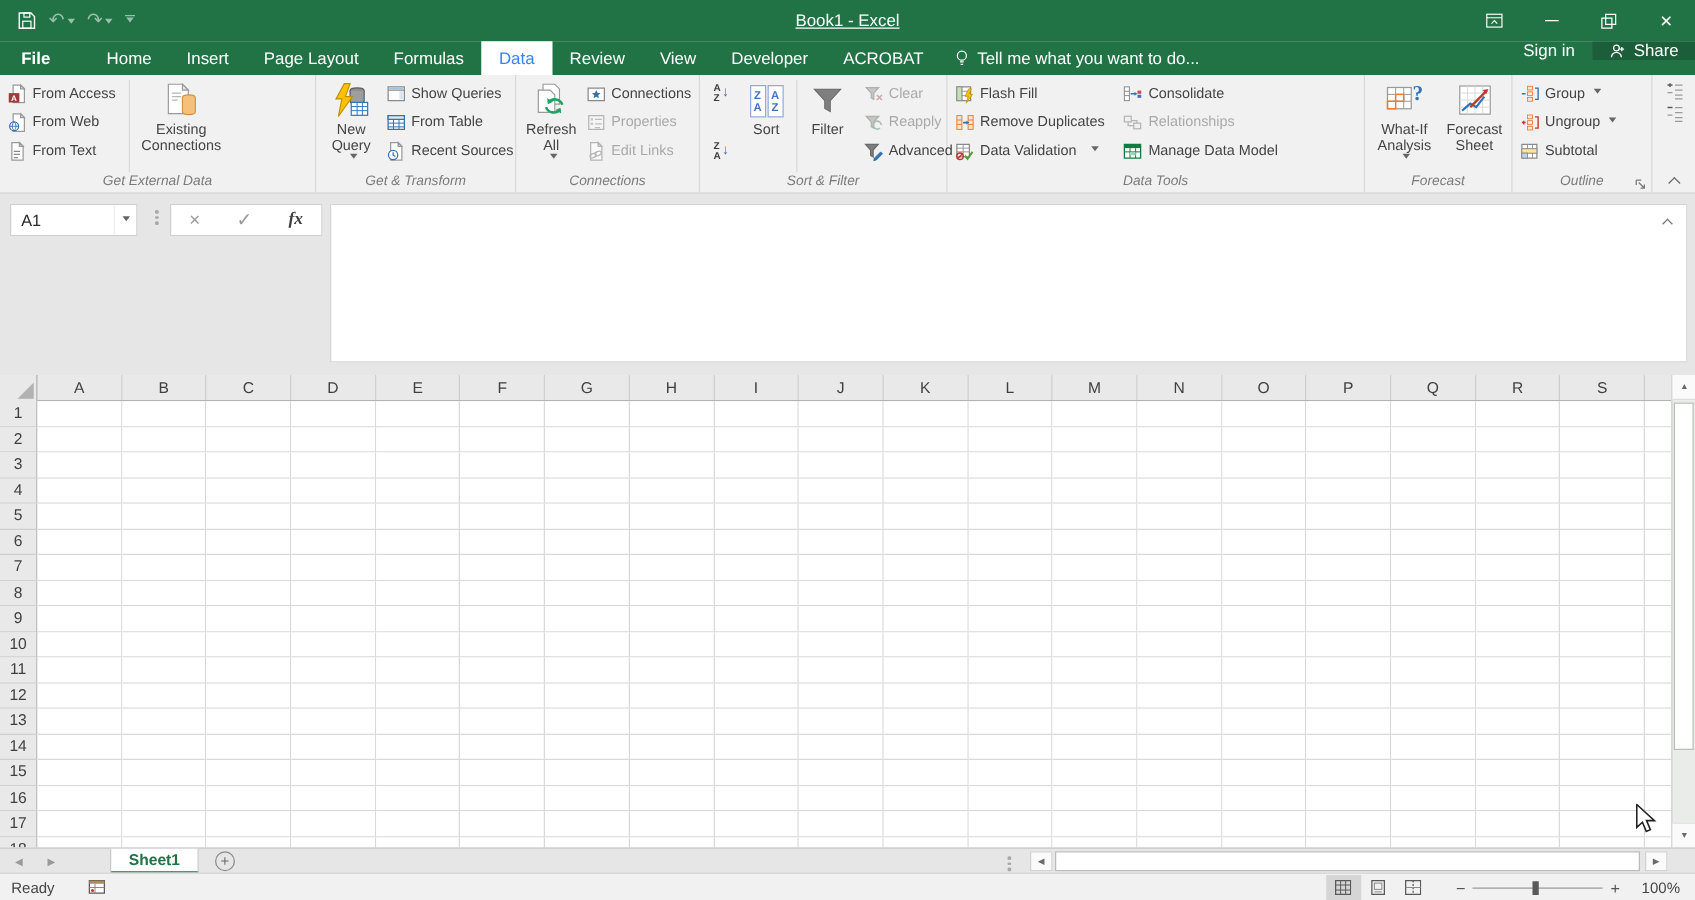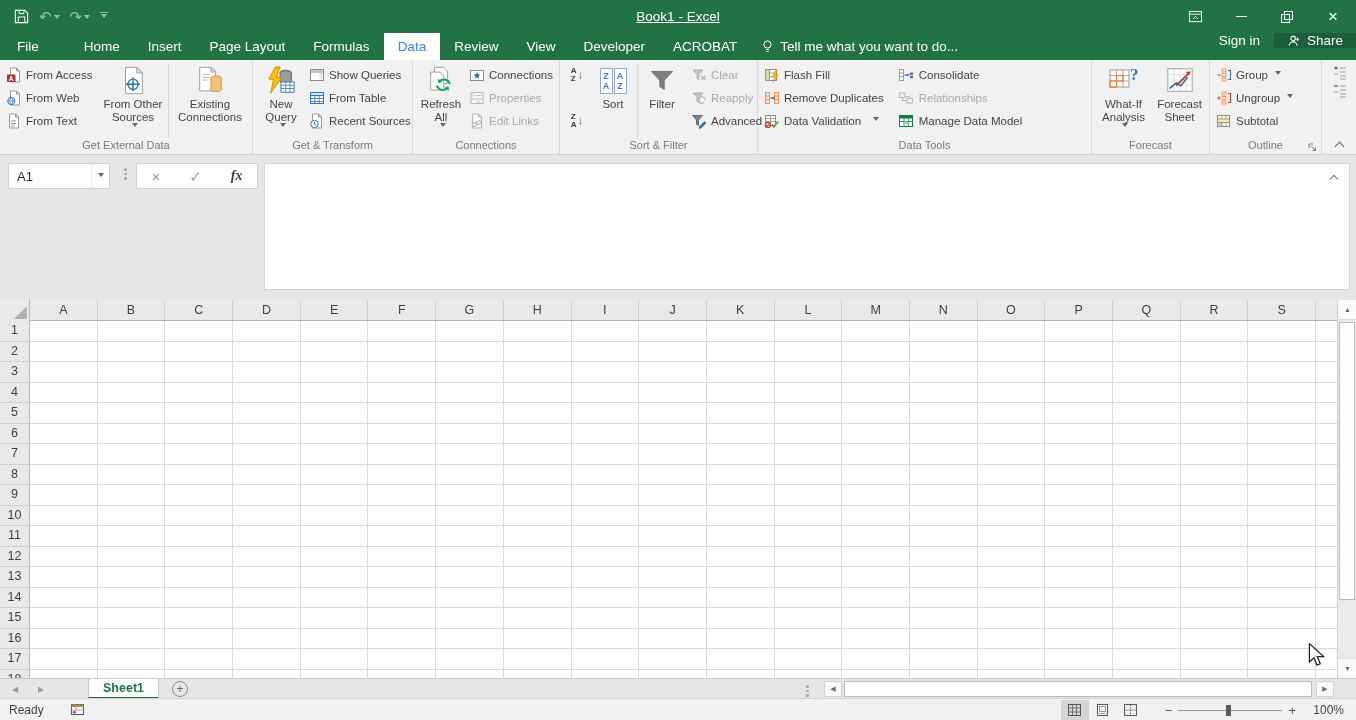--- a/index.html
+++ b/index.html
@@ -15,32 +15,32 @@
   .winctl { position:absolute; right:0; top:0; height:33px; display:flex; }
   .winbtn { width:46px; height:33px; display:flex; align-items:center; justify-content:center; color:#fff; font-size:15px; }
   .bar-min { width:11px; height:1.5px; background:#fff; }
   .restore-sq { position:relative; width:12px; height:12px; }
   .restore-sq .b { position:absolute; left:0; bottom:0; width:9px; height:9px; border:1px solid #fff; }
   .restore-sq .f { position:absolute; right:0; top:0; width:9px; height:9px; border:1px solid #fff; }
 
   
   .tabbar { position:absolute; left:0; top:33px; width:1356px; height:27px; background:#217346; display:flex; align-items:stretch; color:#fff; font-size:13.5px; }
   .rtab { display:flex; align-items:center; padding:0 14px; cursor:default; }
-  .rtab.file { padding:0 17px; }
+  .rtab.file { padding:0 17px;font-weight:bold; }
   .rtab.active { background:#fff; color:#3b82f6; }
   .tellme { display:flex; align-items:center; gap:6px; padding:0 10px; }
   .tab-right { position:absolute; right:0; top:0; height:27px; display:flex; align-items:flex-start; }
   .signin { display:flex; align-items:center; padding:0 14px; }
   .sharebtn { display:flex; align-items:center; gap:6px; padding:0 13px; background:rgba(0,0,0,.18); }
 
   
   .ribbon { position:absolute; left:0; top:60px; width:1356px; height:95px; background:#f1f1f1; border-bottom:1px solid #d2d2d2; display:flex; }
   .rgroup { position:relative; height:94px; border-right:1px solid #d9d9d9; display:flex; flex-direction:column; flex:none; }
   .rg-content { flex:1; display:flex; align-items:flex-start; padding:2px 3px 0 3px; }
-  .rg-label { height:16px; text-align:center; font-size:11px; color:#7a7a7a; line-height:15px; white-space:nowrap; }
+  .rg-label { height:16px; text-align:center; font-size:11px; color:#7a7a7a; line-height:15px; white-space:nowrap;font-style:italic; }
   .btn-lg { display:flex; flex-direction:column; align-items:center; text-align:center; font-size:11.5px; line-height:12.5px; color:#444; padding-top:2px; height:76px; flex:none; }
   .btn-lg .ic { height:34px; display:flex; align-items:center; justify-content:center; }
   .smcol { display:flex; flex-direction:column; padding-top:1px; }
   .btn-sm { display:flex; align-items:center; gap:4px; height:23px; font-size:11.5px; color:#444; padding:0 2px; white-space:nowrap; }
   .btn-sm .si { width:17px; height:16px; display:flex; align-items:center; justify-content:center; flex:none; }
   .dis { color:#a9a9a9 !important; }
   .caret { display:inline-block; width:0; height:0; border:3px solid transparent; border-top:4px solid #666; margin-left:3px; vertical-align:middle; }
   .vdiv { width:1px; background:#d9d9d9; height:74px; margin:2px 2px 0 2px; flex:none; }
   .chev-up { position:absolute; right:12px; bottom:5px; width:8px; height:8px; }
   .chev-up:before { content:""; position:absolute; left:0; top:2px; width:6px; height:6px; border-left:1.8px solid #666; border-top:1.8px solid #666; transform:rotate(45deg); }
@@ -250,33 +250,20 @@
           <div class="btn-sm">
             <span class="si">
                 <svg width="16" height="16" viewBox="0 0 16 16">
                   <path d="M3.5,1 h6 l3,3 v11 h-9 z" fill="#fff" stroke="#9a9a9a"></path>
                   <path d="M9.5,1 l3,3 h-3 z" fill="#e3e3e3" stroke="#9a9a9a"></path>
                   <path d="M5,8 h5 M5,10.5 h5 M5,13 h3.5" stroke="#8a8a8a"></path>
                 </svg>
               </span>
             <span>From Text</span>
           </div>
-        </div>
-        <div class="btn-lg" style="width:66px">
-          <span class="ic">
-              <svg width="30" height="30" viewBox="0 0 32 32">
-                <path d="M8,1.5 h12 l6,6 v22 h-18 z" fill="#fff" stroke="#9a9a9a"></path>
-                <path d="M20,1.5 l6,6 h-6 z" fill="#e3e3e3" stroke="#9a9a9a"></path>
-                <circle cx="16" cy="19.5" r="5.5" fill="#fff" stroke="#2e75b6" stroke-width="1.5"></circle>
-                <path d="M16,12 v15 M8.5,19.5 h15" stroke="#2e75b6" stroke-width="1.5"></path>
-                <circle cx="16" cy="19.5" r="1.5" fill="#2e75b6"></circle>
-              </svg>
-            </span>
-          <span>From Other Sources</span>
-            <span class="caret"></span>
         </div>
         <div class="vdiv"></div>
         <div class="btn-lg" style="width:78px">
           <span class="ic">
               <svg width="30" height="30" viewBox="0 0 32 32">
                 <path d="M5,1.5 h12 l5,5 v20 h-17 z" fill="#fff" stroke="#9a9a9a"></path>
                 <path d="M17,1.5 l5,5 h-5 z" fill="#e3e3e3" stroke="#9a9a9a"></path>
                 <path d="M8,9 h8 M8,12 h8 M8,15 h5" stroke="#b5b5b5"></path>
                 <ellipse cx="22.5" cy="13" rx="5.5" ry="2.4" fill="#f5c07a" stroke="#cf9243"></ellipse>
                 <path d="M17,13 v12 a5.5,2.4 0 0 0 11,0 v-12" fill="#f5c07a" stroke="#cf9243"></path>

